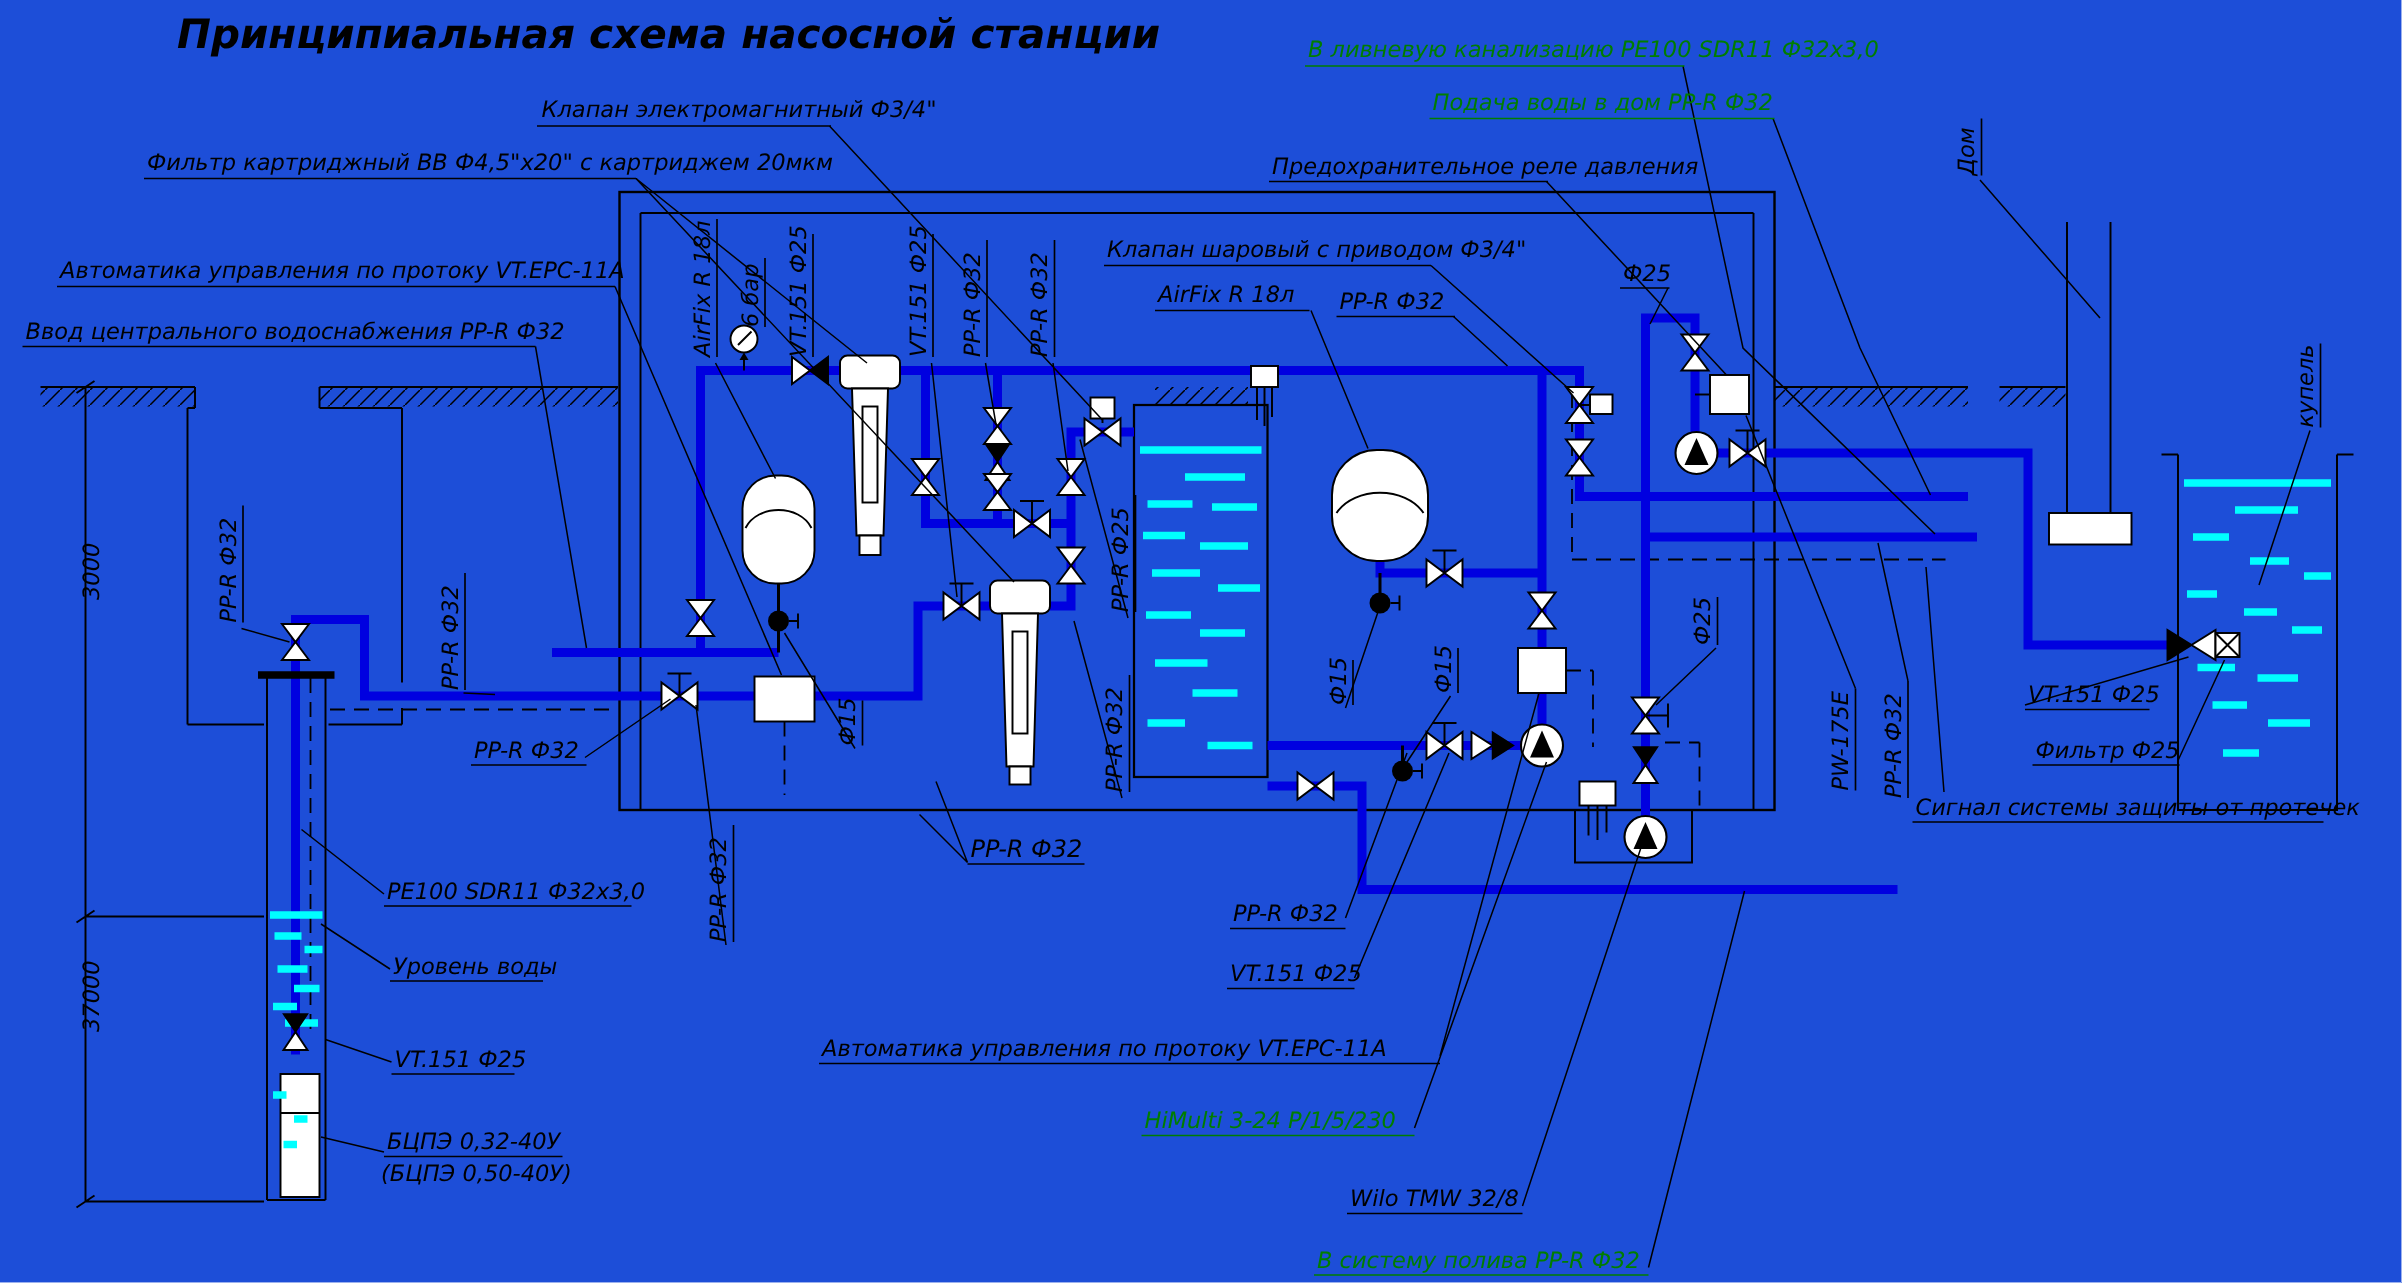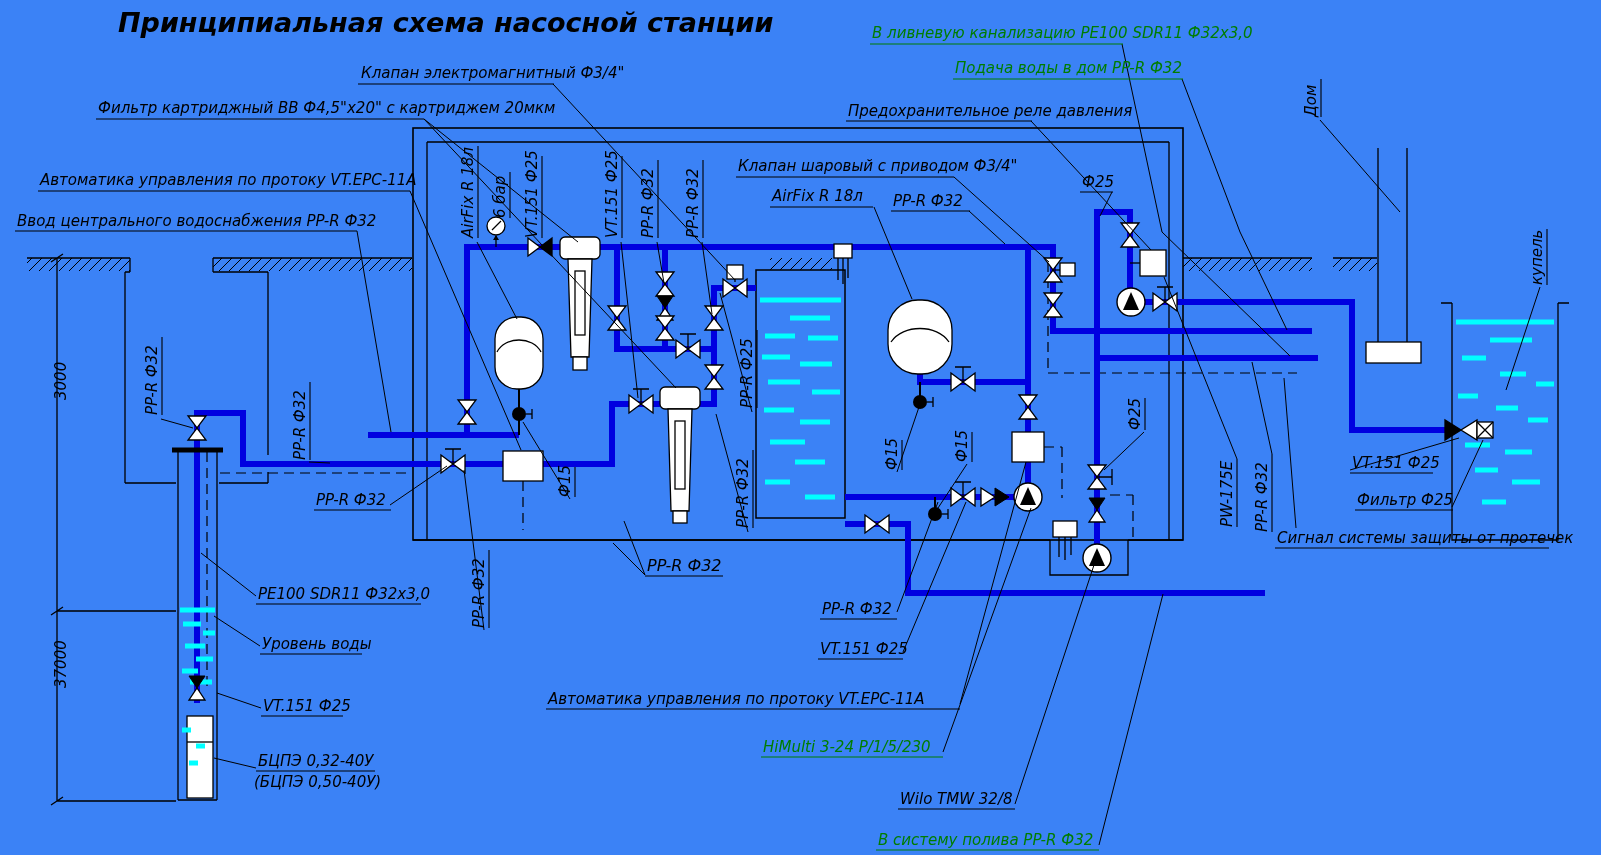--- a/index.html
+++ b/index.html
@@ -1,16 +1,16 @@
 <!DOCTYPE html>
 <html><head>
 <meta charset="utf-8">
 <style>
   html,body{margin:0;padding:0;background:#ffffff;}
-  .wrap{width:1601px;height:855px;position:relative;background:#3b82f6;overflow:hidden;}
+  .wrap{width:1601px;height:855px;position:relative;background:#1d4ed8;overflow:hidden;}
   svg{display:block;}
   .t  { font:italic 15px "DejaVu Sans", sans-serif; fill:#000; }
   .t16{ font:italic 16px "DejaVu Sans", sans-serif; fill:#000; }
   .tg { font:italic 15px "DejaVu Sans", sans-serif; fill:#007d00; }
   .ttl{ font:italic 700 27px "DejaVu Sans", sans-serif; fill:#000; }
 </style>
 </head>
 <body>
 
 <div class="wrap">

